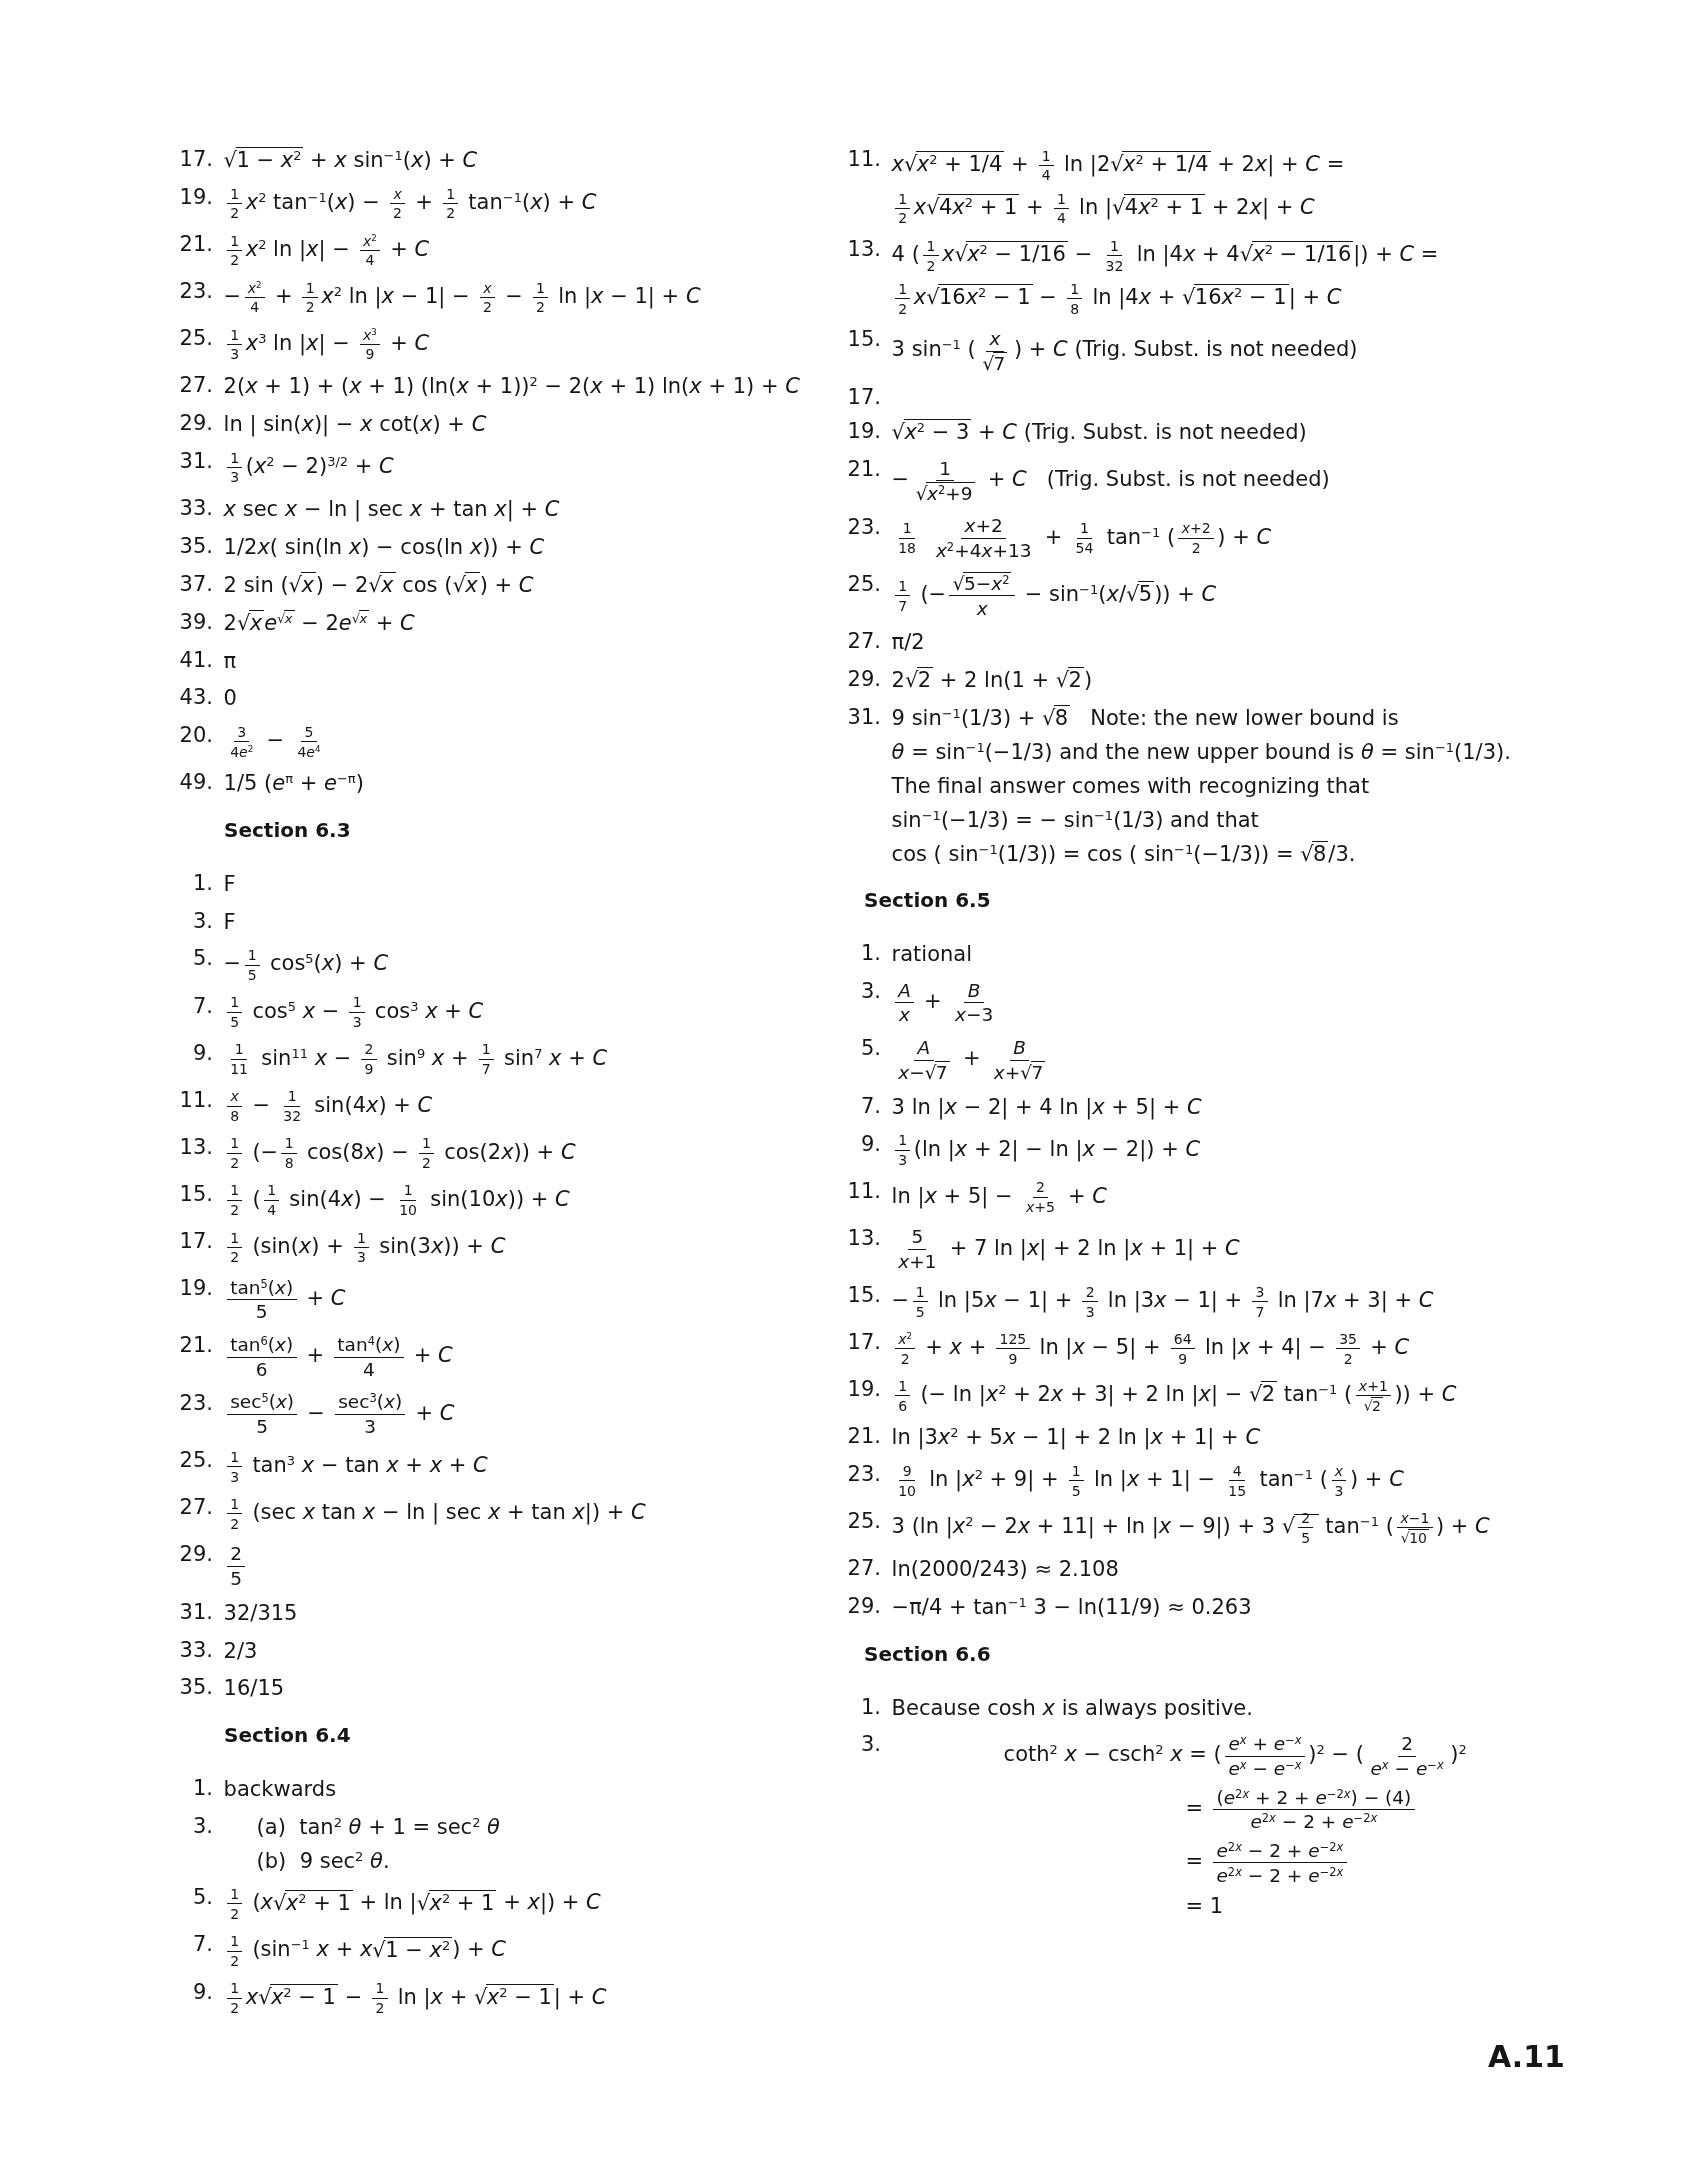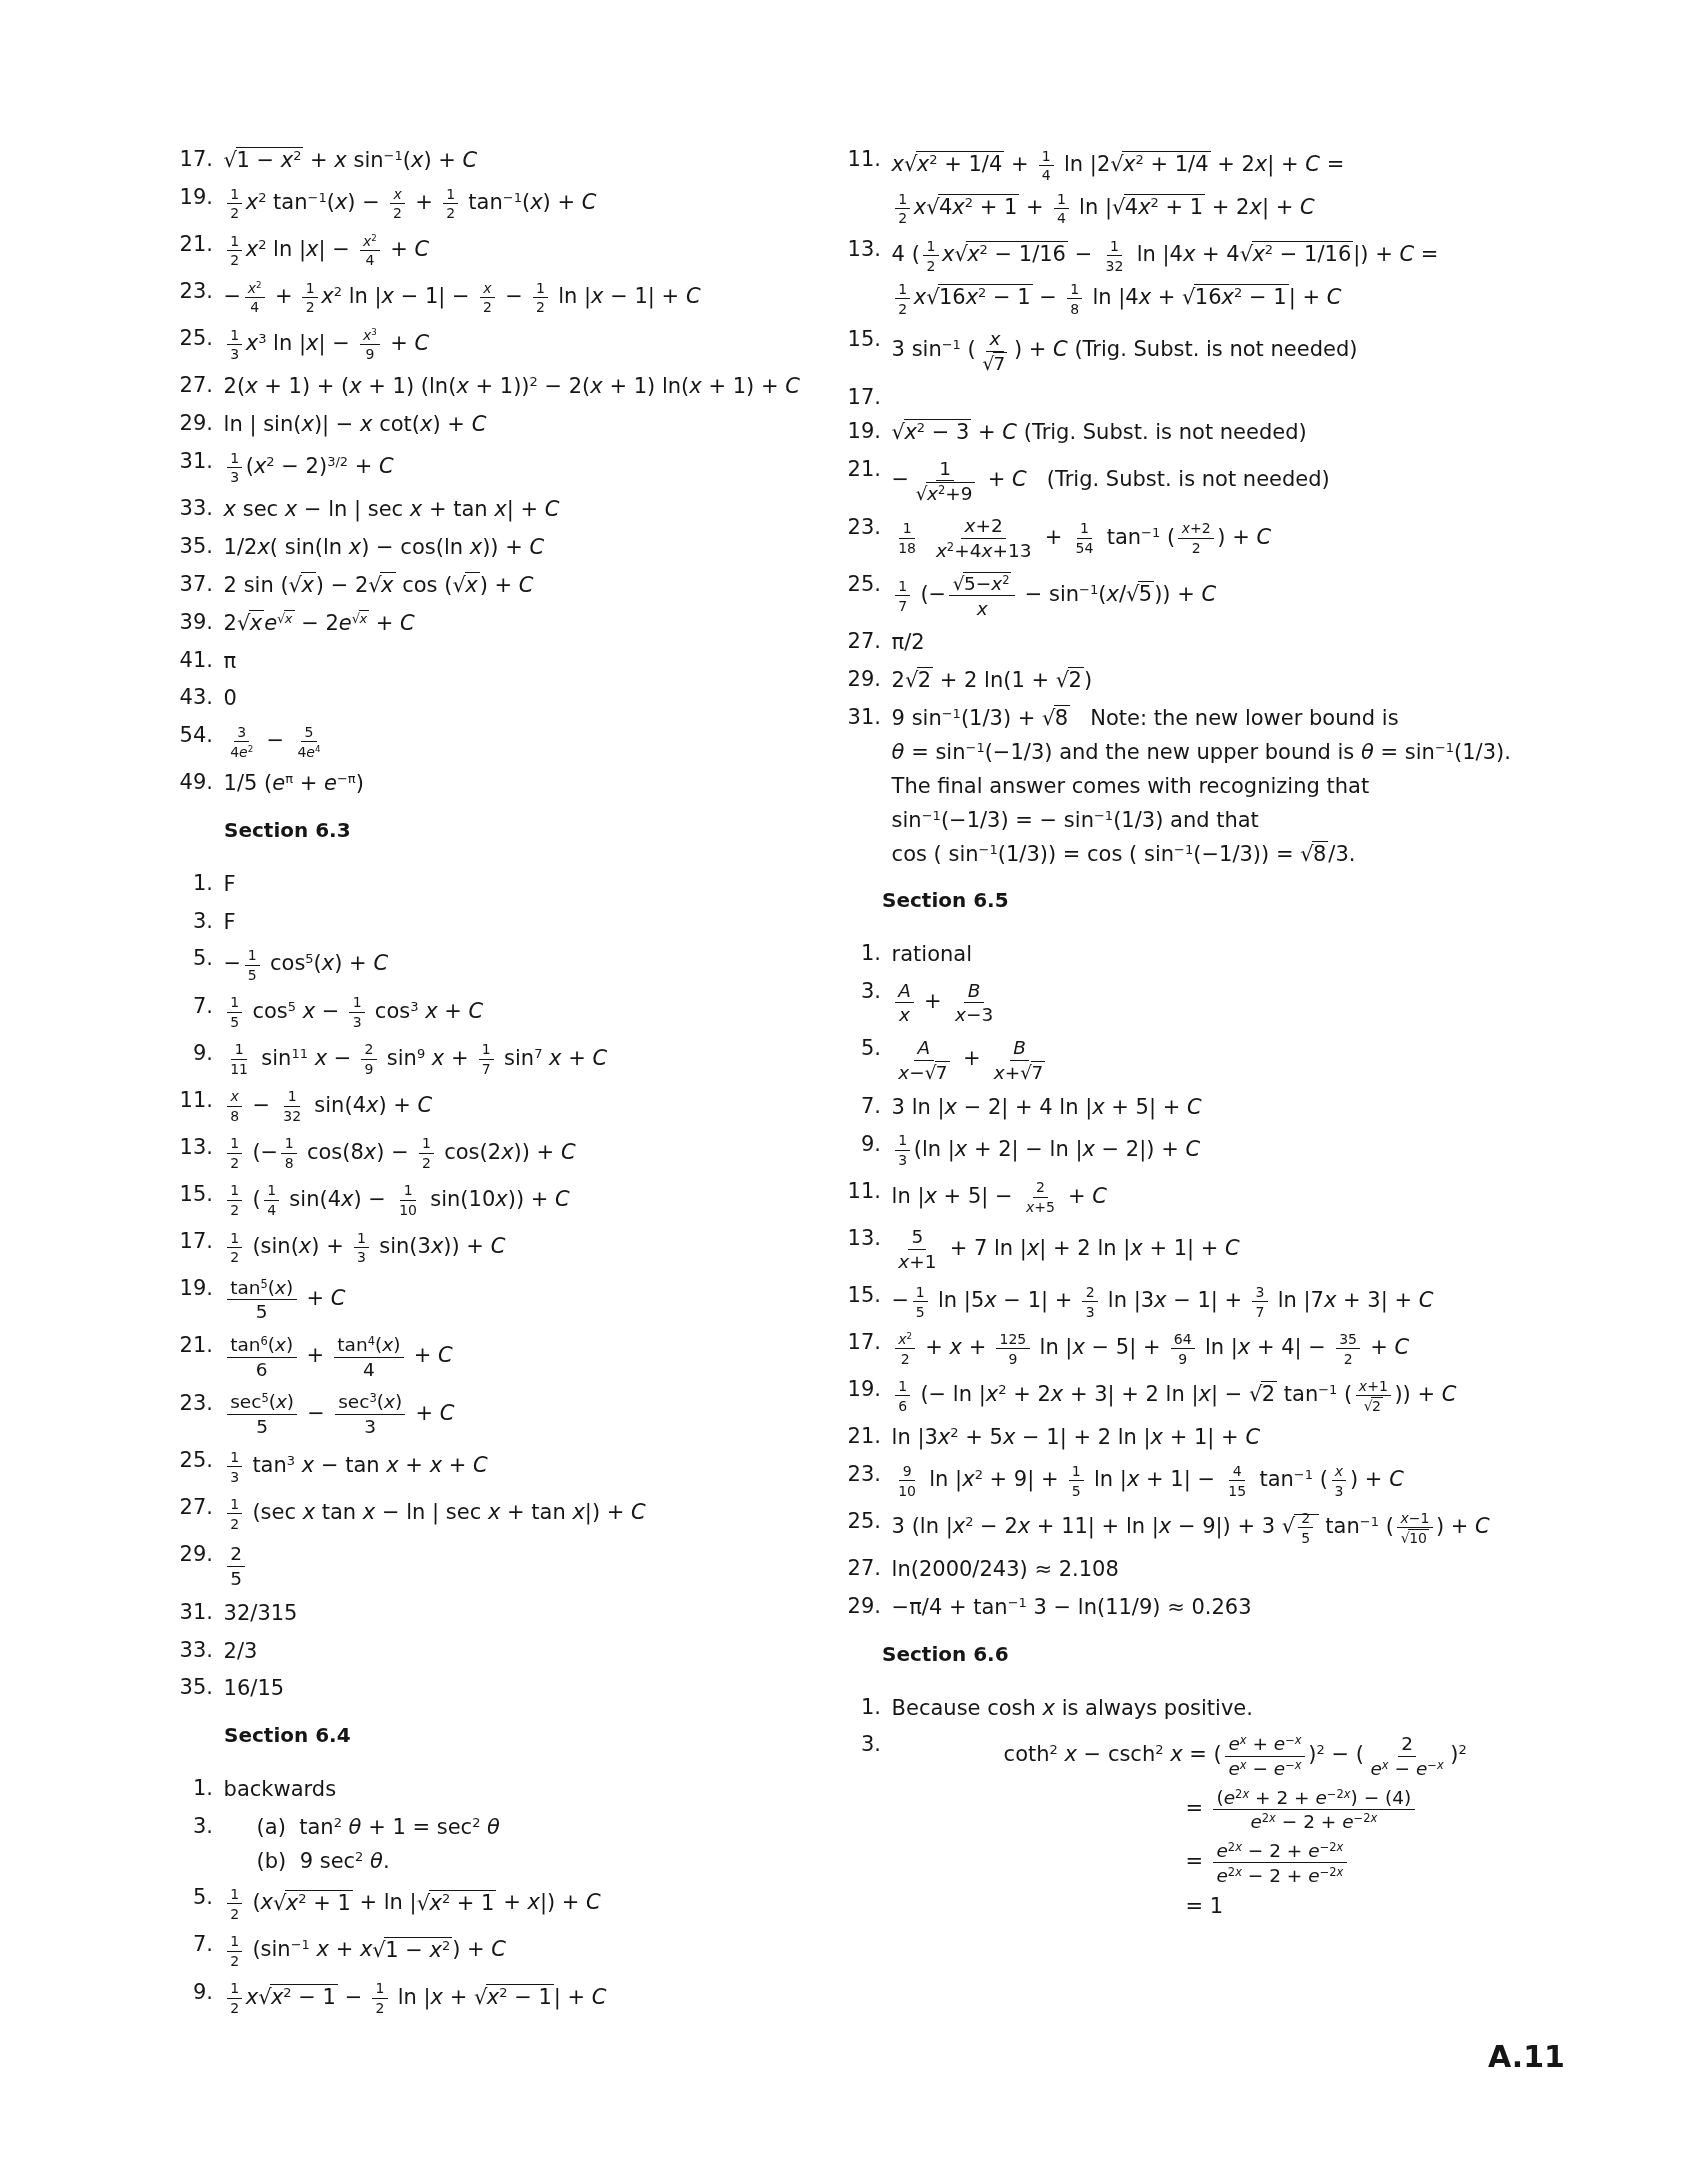--- a/index.html
+++ b/index.html
@@ -11,21 +11,21 @@
   .col-right{left:794px;width:814px;}
   .item{display:flex;align-items:flex-start;margin-bottom:10.6px;font-size:21px;}
   .num{flex:0 0 auto;text-align:right;padding-right:10.6px;}
   .col-left .num{width:54px;}
   .col-right .num{width:87px;}
   .lines{flex:1 1 auto;min-width:0;}
   .line{line-height:1.3;white-space:nowrap;}
   .line + .line{margin-top:6.6px;}
   .sec-title{font-weight:bold;font-size:20px;margin:20px 0 29px 0;}
   .col-left .sec-title{margin-left:65px;}
-  .col-right .sec-title{margin-left:88px;}
+  .col-right .sec-title{margin-left:70px;}
   i{font-style:italic;}
   sup{font-size:0.62em;line-height:0;vertical-align:0.55em;}
   .fr{display:inline-flex;flex-direction:column;align-items:center;
       vertical-align:middle;margin:0 3.3px;line-height:1.15;}
   .fr .fn{font-size:14px;border-bottom:1.3px solid #161616;padding:0.7px 3.3px 1.3px;}
   .fr .fd{font-size:14px;padding:1.3px 3.3px 0;}
   .fr.big .fn,.fr.big .fd{font-size:18.5px;}
   .sq{white-space:nowrap;display:inline-block;}
   .rad{letter-spacing:-1.3px;}
   .sqb{border-top:1.7px solid #161616;padding:0 2px 0 0.7px;}
@@ -149,21 +149,21 @@
         <div class="line">π</div>
       </div>
     </div>
     <div class="item">
       <span class="num">43.</span>
       <div class="lines">
         <div class="line">0</div>
       </div>
     </div>
     <div class="item">
-      <span class="num">54.</span>
+      <span class="num">20.</span>
       <div class="lines">
         <div class="line"><span class="fr">
             <span class="fn">3</span>
             <span class="fd">4<i>e</i><sup>2</sup></span>
           </span> − <span class="fr">
             <span class="fn">5</span>
             <span class="fd">4<i>e</i><sup>4</sup></span>
           </span></div>
       </div>
     </div>

